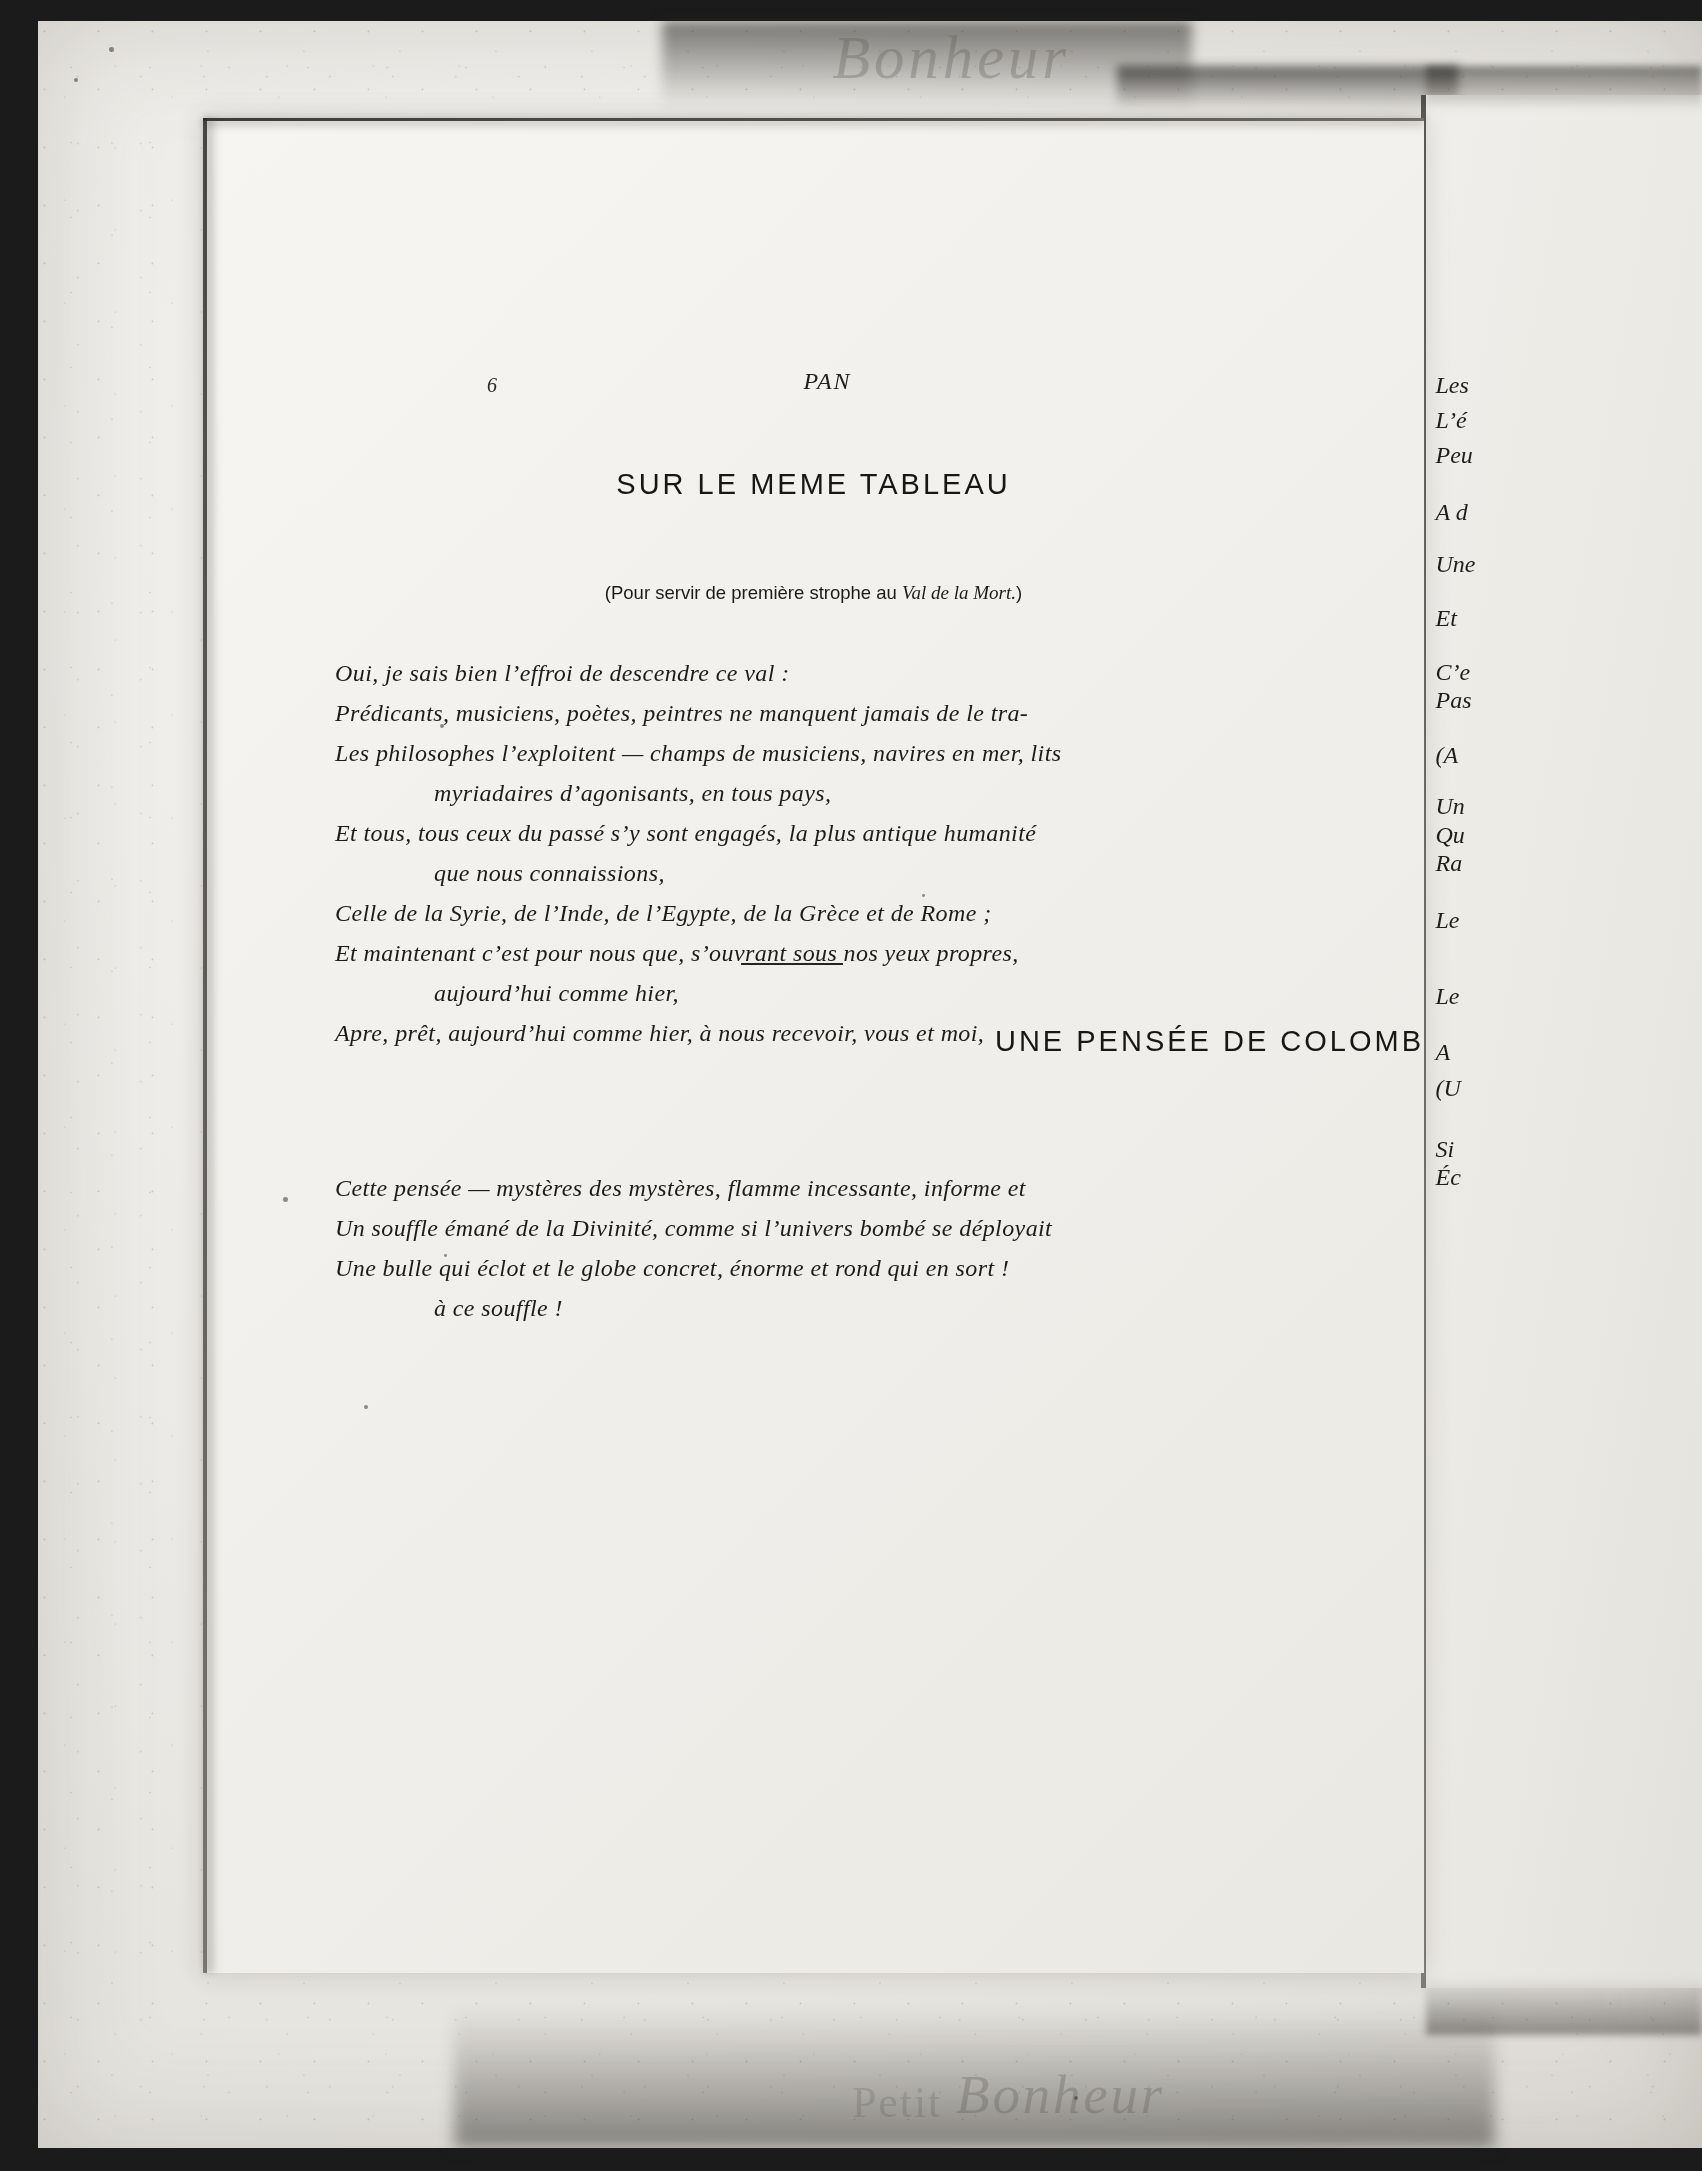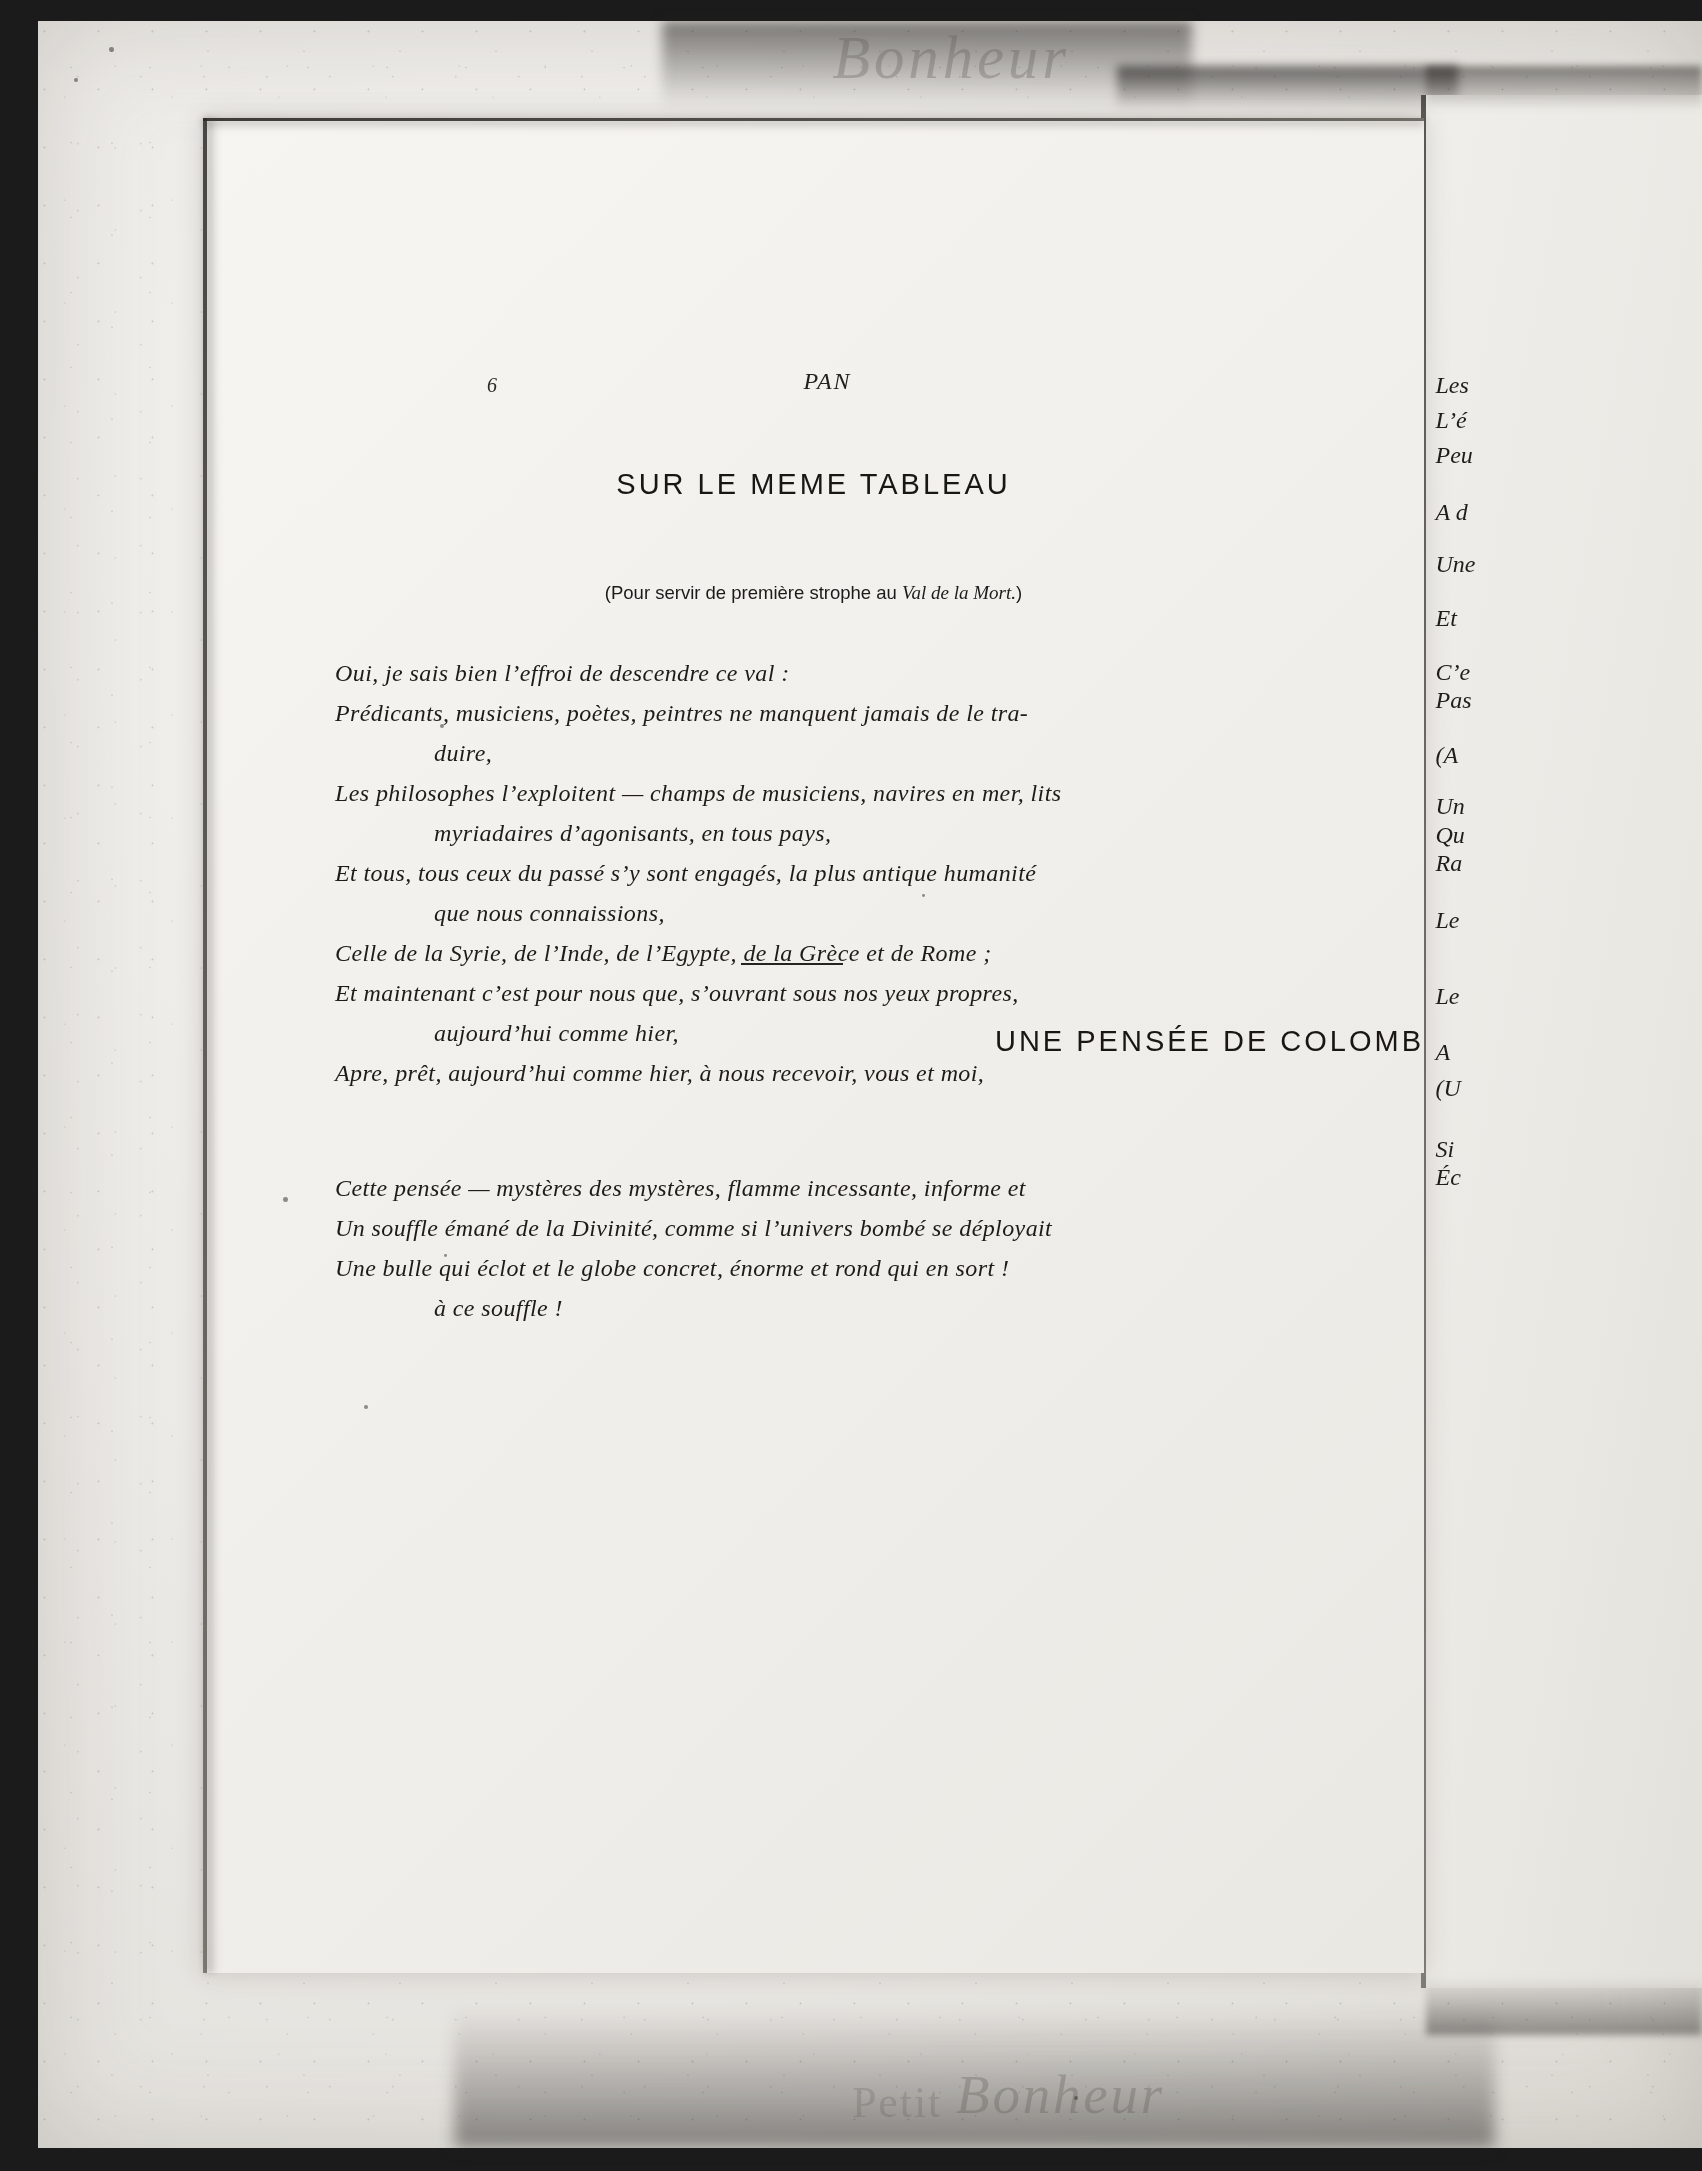--- a/index.html
+++ b/index.html
@@ -301,21 +301,20 @@
     <div class="folio">6</div>
     <div class="running-head">PAN</div>
 
     <div class="poem-title" id="title-1">SUR LE MEME  TABLEAU</div>
 
     <div class="subtitle"><span>(Pour servir de première strophe au </span><span class="ital">Val de la Mort.</span><span>)</span></div>
 
     <div class="verse" id="verse-1">
         <div class="line">Oui, je sais bien l’effroi de descendre ce val :</div>
         <div class="line">Prédicants, musiciens, poètes, peintres ne manquent jamais de le tra-</div>
-        <div class="runover">duire,</div>
         <div class="line">Les philosophes l’exploitent — champs de musiciens, navires en mer, lits</div>
         <div class="runover">myriadaires d’agonisants, en tous pays,</div>
         <div class="line">Et tous, tous ceux du passé s’y sont engagés, la plus antique humanité</div>
         <div class="runover">que nous connaissions,</div>
         <div class="line">Celle de la Syrie, de l’Inde, de l’Egypte, de la Grèce et de Rome ;</div>
         <div class="line">Et maintenant c’est pour nous que, s’ouvrant sous nos yeux propres,</div>
         <div class="runover">aujourd’hui comme hier,</div>
         <div class="line">Apre, prêt, aujourd’hui comme hier, à nous recevoir, vous et moi,</div>
       </div>
 

